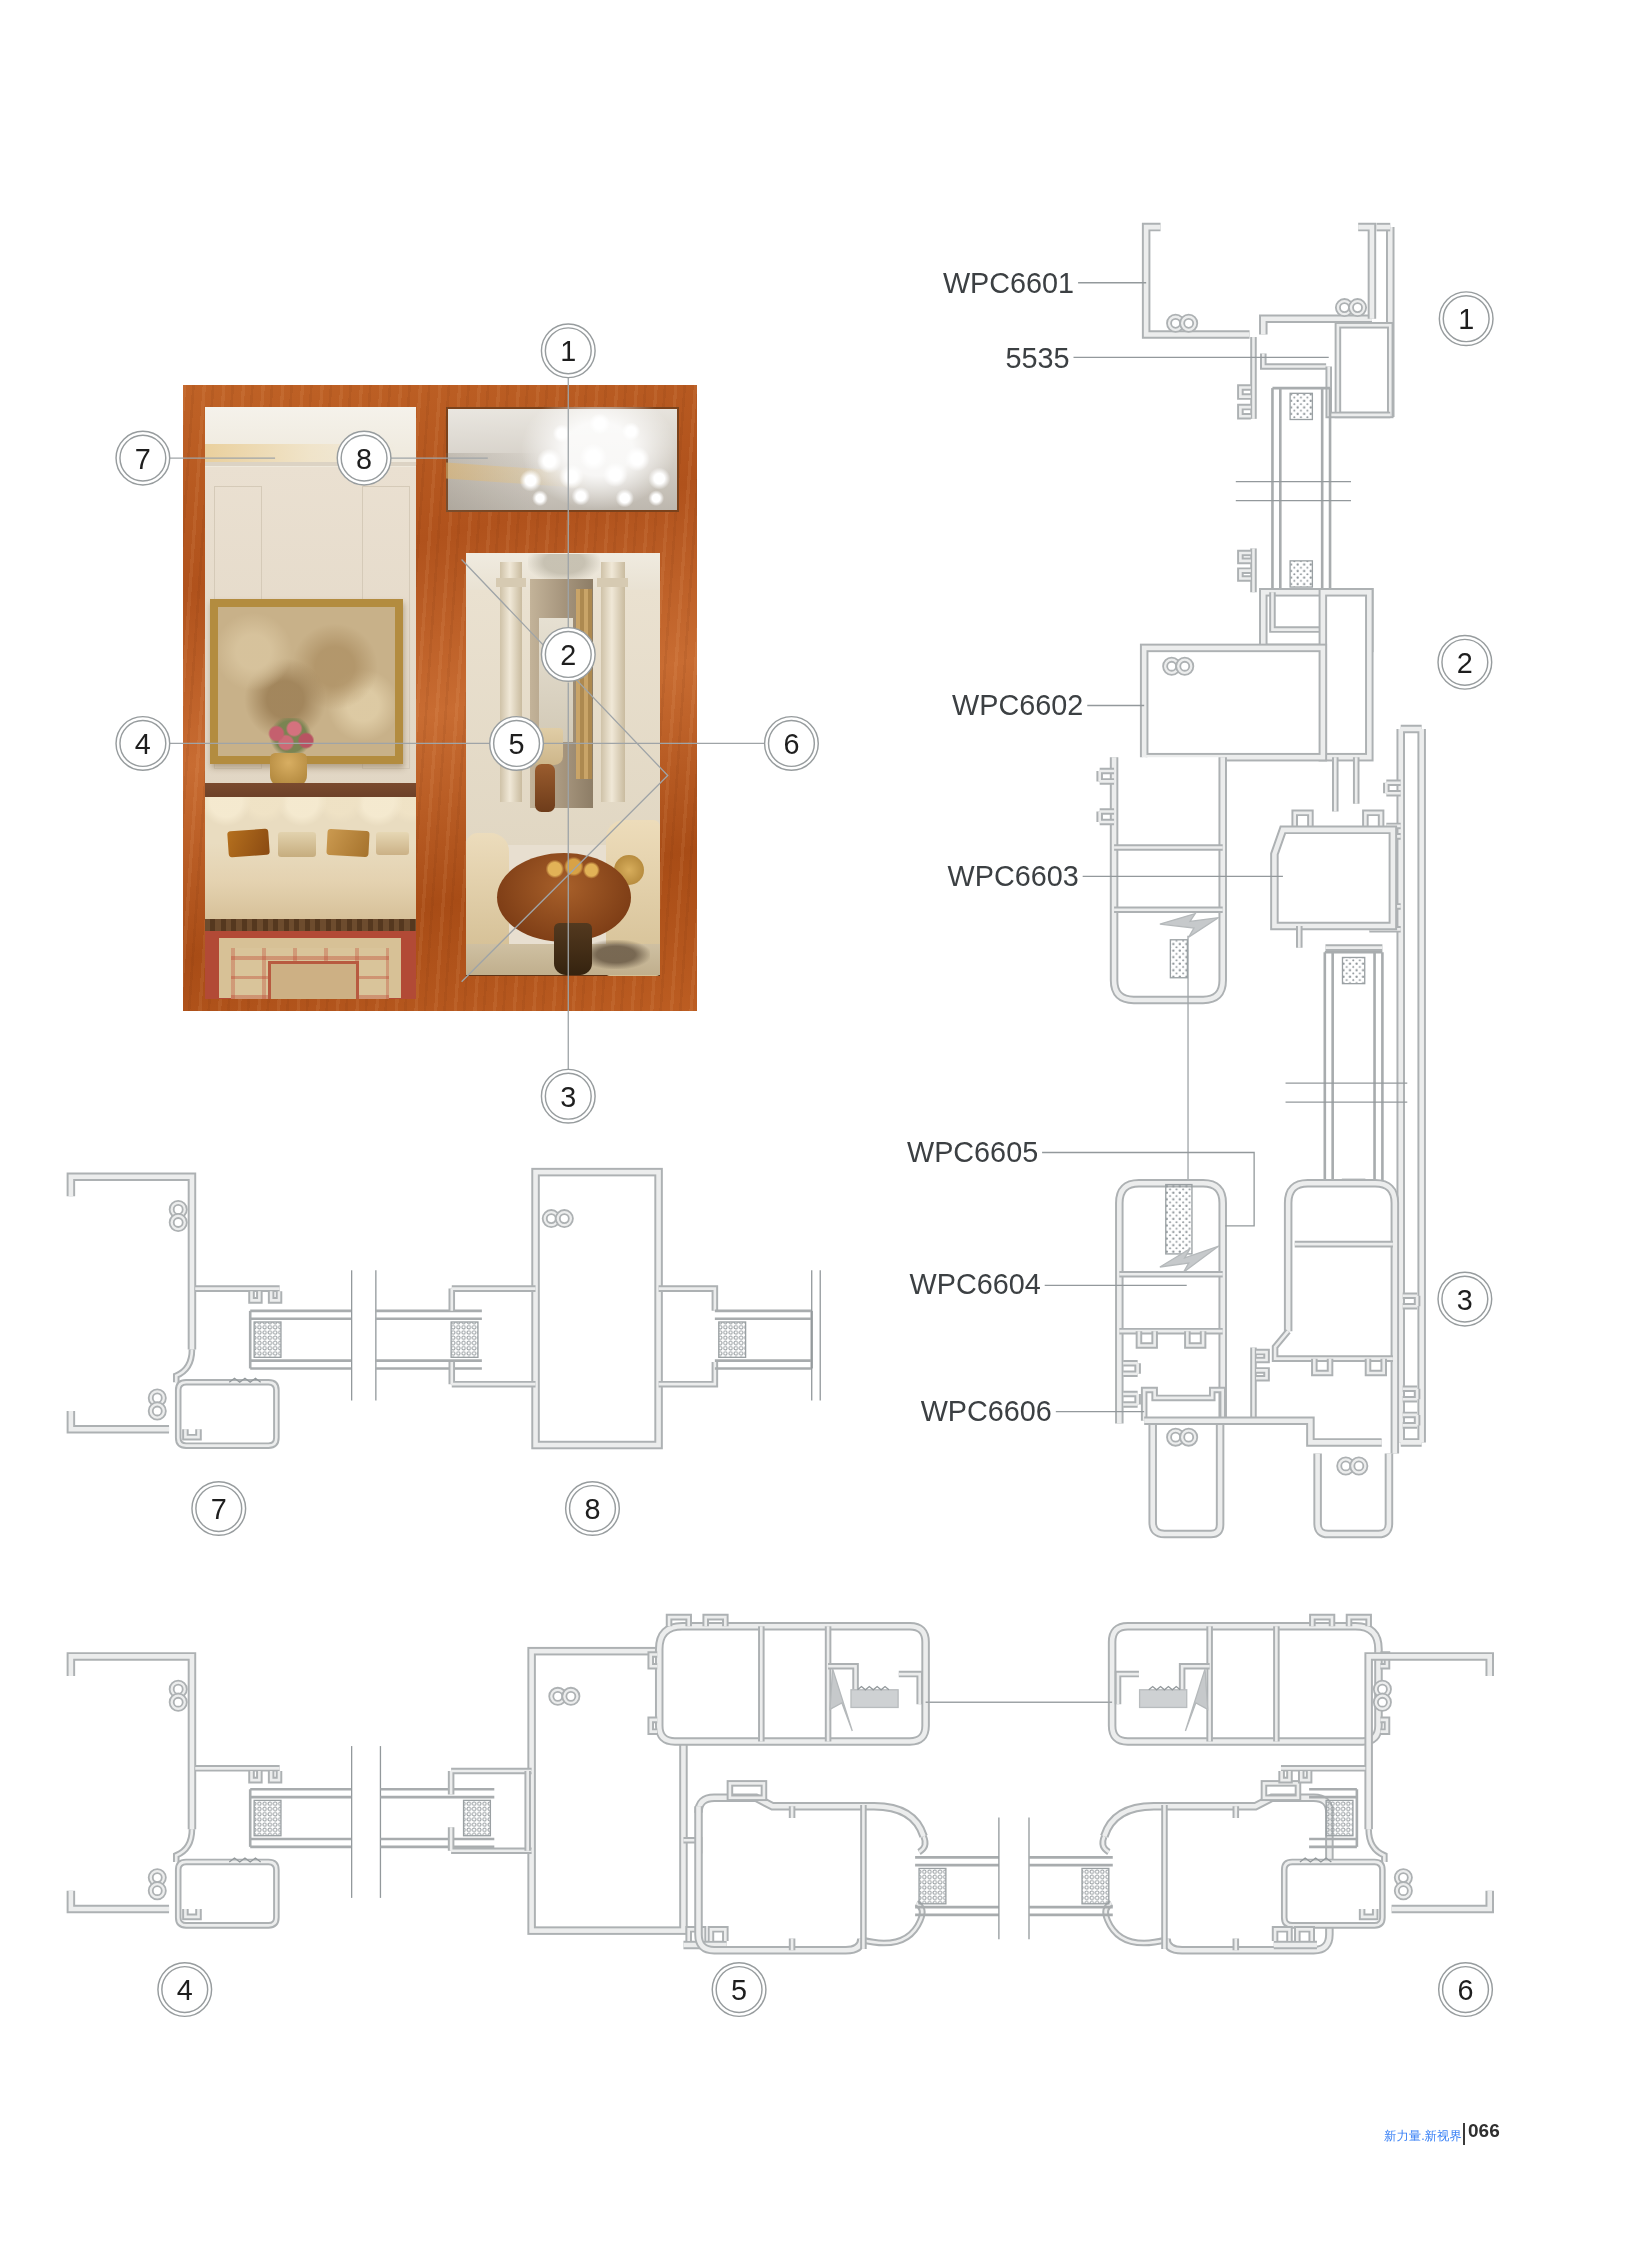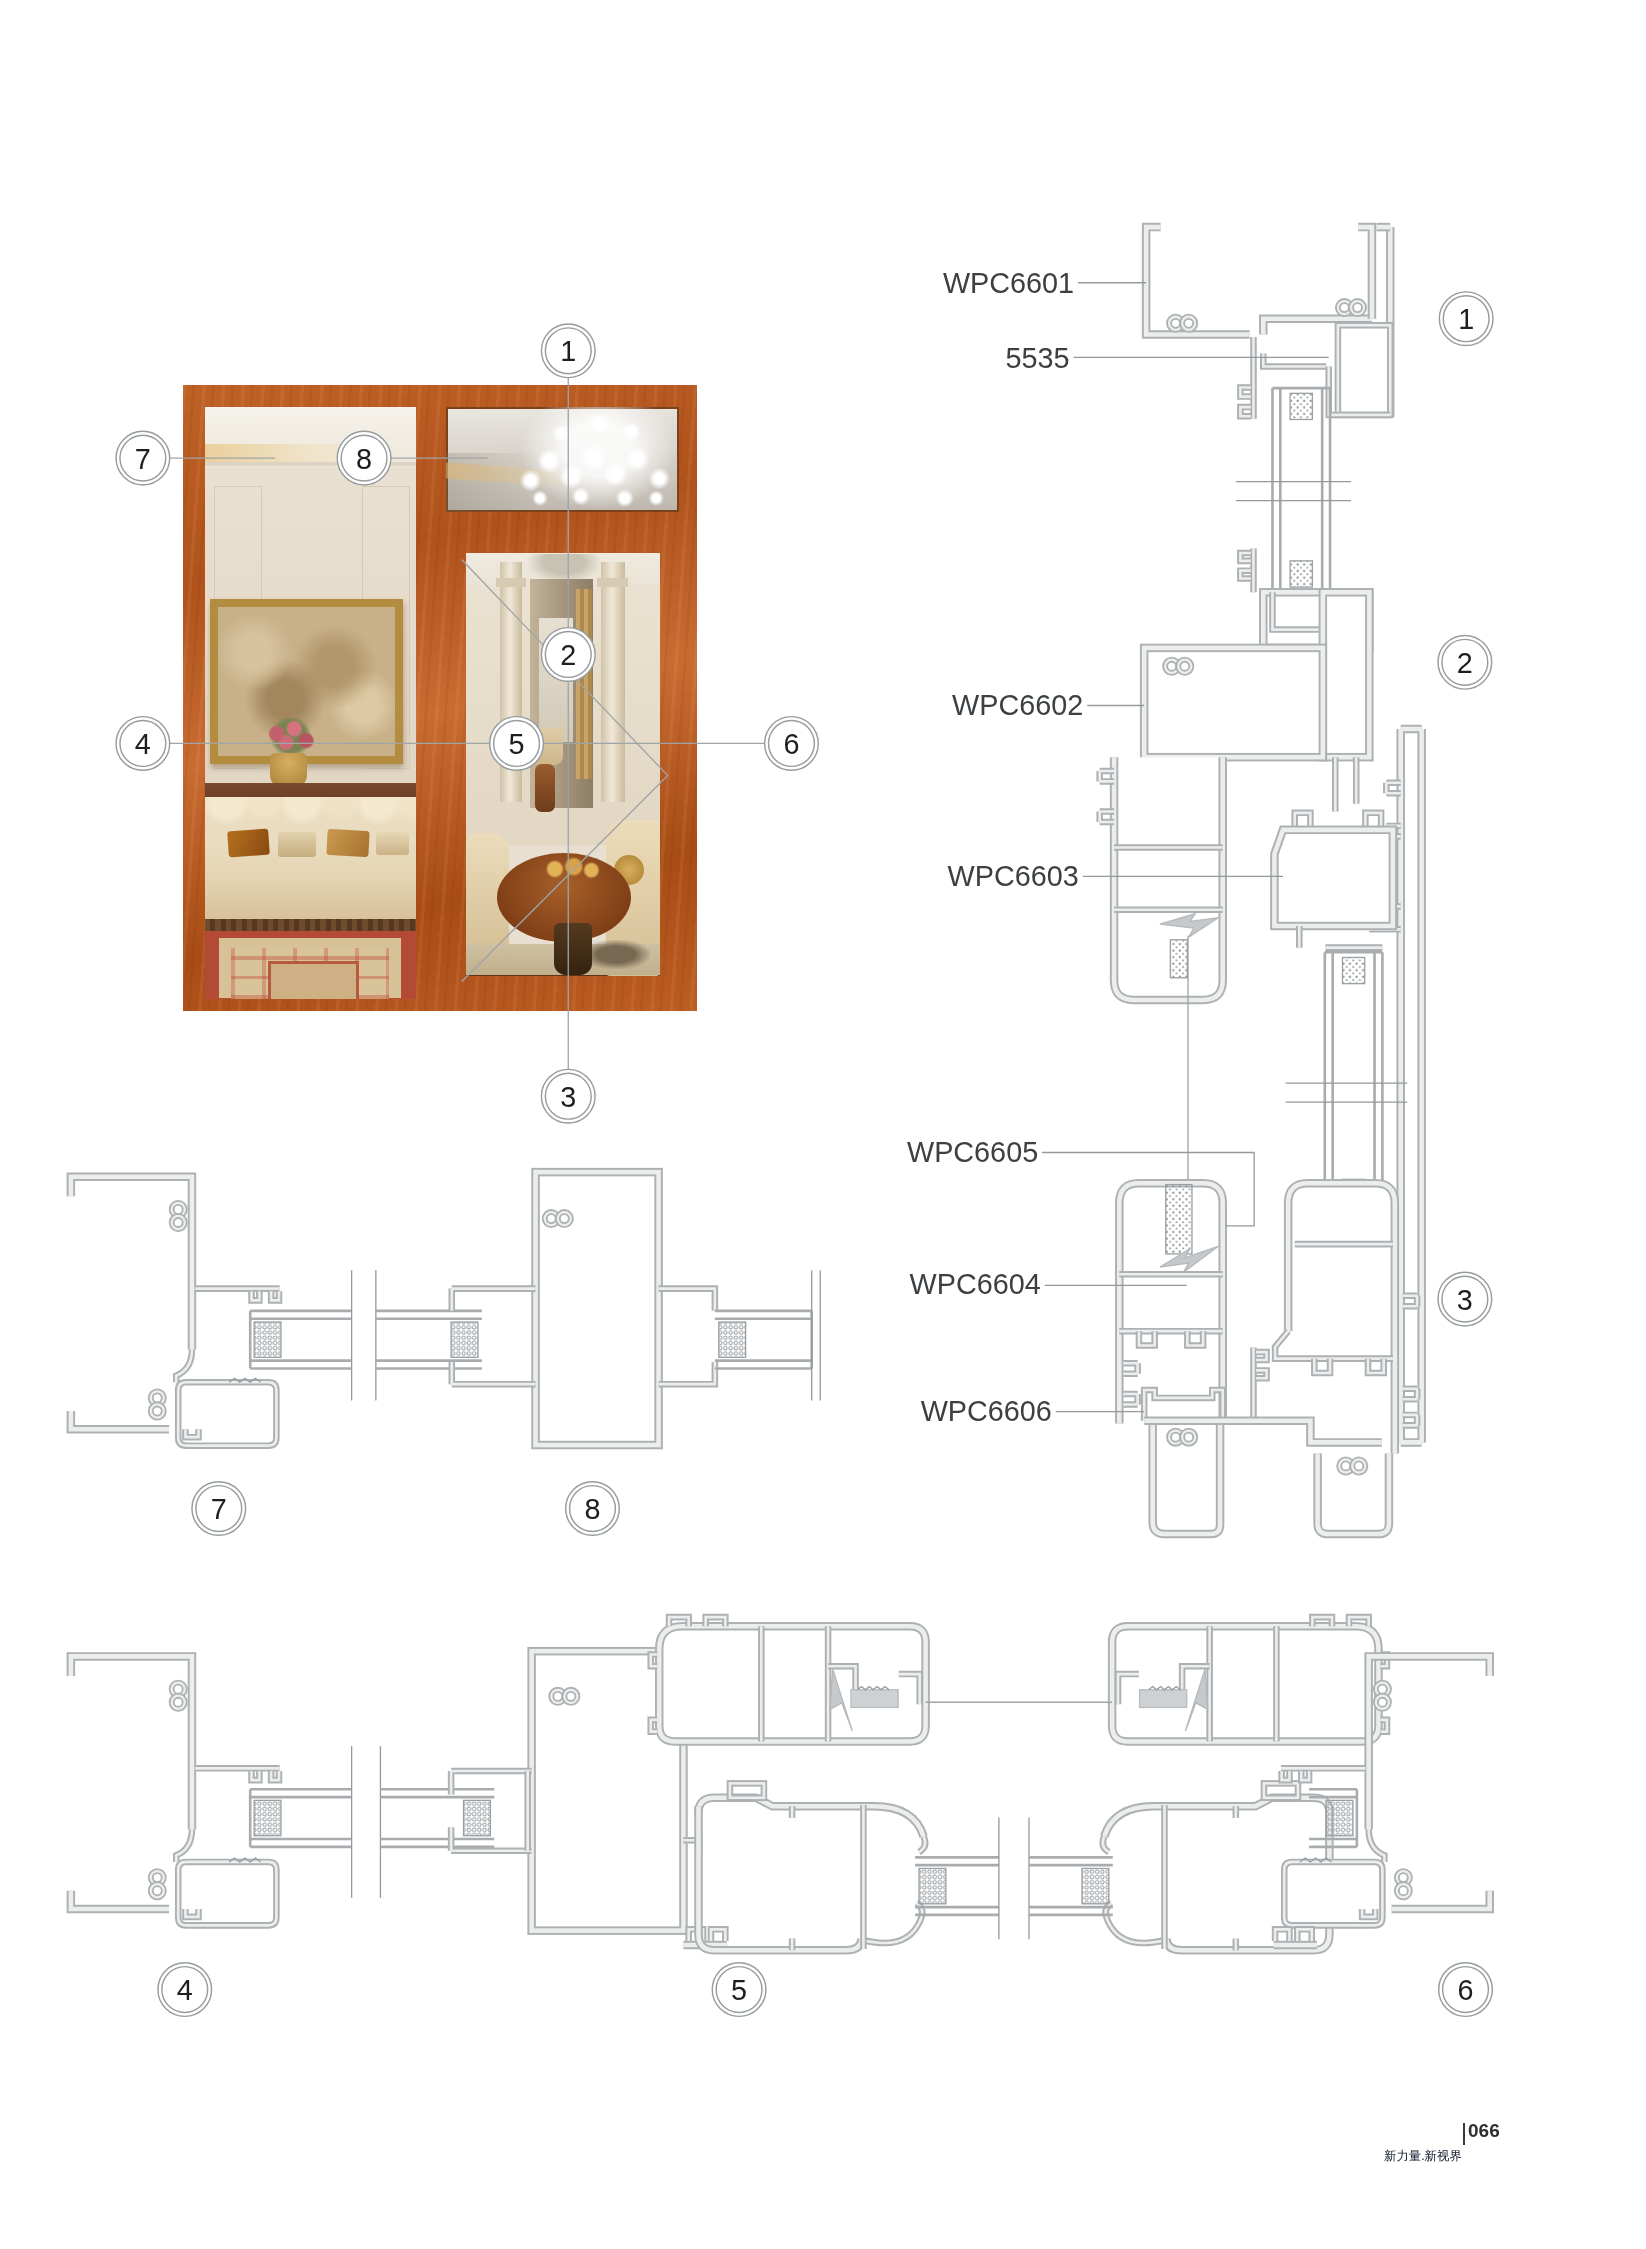--- a/index.html
+++ b/index.html
@@ -23,21 +23,21 @@
   svg .t  { stroke:#93999c; stroke-width:2; fill:none; }
   svg .t15{ stroke:#9fa4a7; stroke-width:2; fill:none; }
   svg .sp { fill:url(#dt); stroke:#9aa0a3; stroke-width:2; }
   svg .sph{ fill:url(#hx); stroke:#9aa0a3; stroke-width:2; }
   svg .gk { fill:#c6c9cb; stroke:#b5b9bb; stroke-width:2; }
   svg .gkf { fill:#ced1d3; stroke:#b8bcbe; stroke-width:2; }
   svg .cn { fill:#fff; stroke:#979c9e; stroke-width:2.2; }
   svg .cnum { font:44px "Liberation Sans"; fill:#1e1e1e; text-anchor:middle; }
   svg .lb { font:44px "Liberation Sans"; fill:#3c4043; }
   #footer { position:absolute; left:1348px; top:2120px; width:249px; height:39px; }
-  #footer .cn1 { position:absolute; left:36px; top:7.9px; font-size:12.4px; color:#0f172a;margin-top:20px; }
+  #footer .cn1 { position:absolute; left:36px; top:7.9px; font-size:12.4px; color:#3b82f6; }
   #footer .bar { position:absolute; left:115px; top:3.3px; width:2px; height:21.6px; background:#3a3a3a; }
   #footer .pg  { position:absolute; left:120px; top:0; font-size:19px; font-weight:bold; color:#2f2f2f; }
 </style></head>
 <body>
 <div id="page">
 
 <div id="photo">
   <div class="pane" style="left:21.6px;top:21.6px;width:211px;height:592px">
     <div class="abs" style="left:0;top:0;width:211px;height:60px;background:linear-gradient(#f5f2eb,#eee8db)"></div>
     <div class="abs" style="left:0;top:37px;width:190px;height:19.6px;background:linear-gradient(90deg,rgba(233,205,150,.9),rgba(240,226,196,.8) 55%,rgba(240,228,200,0))"></div>

